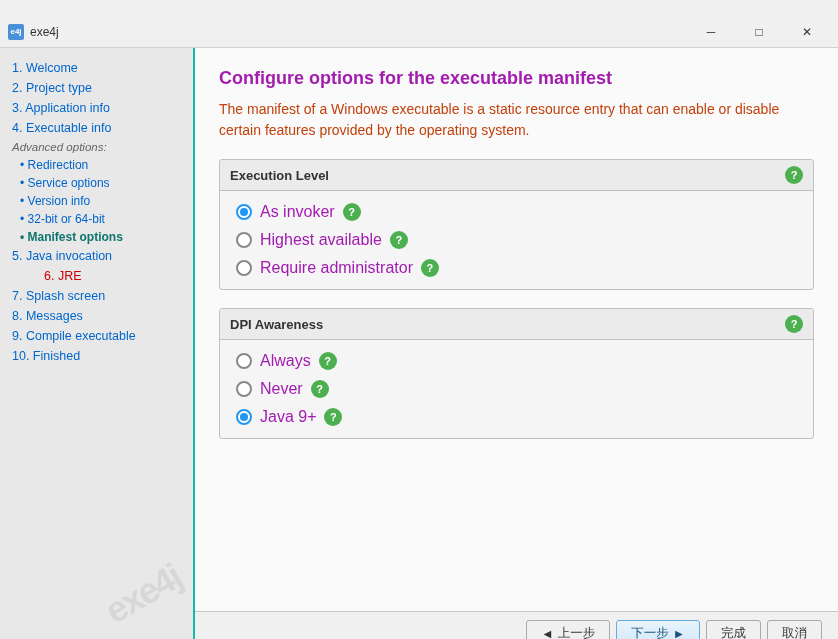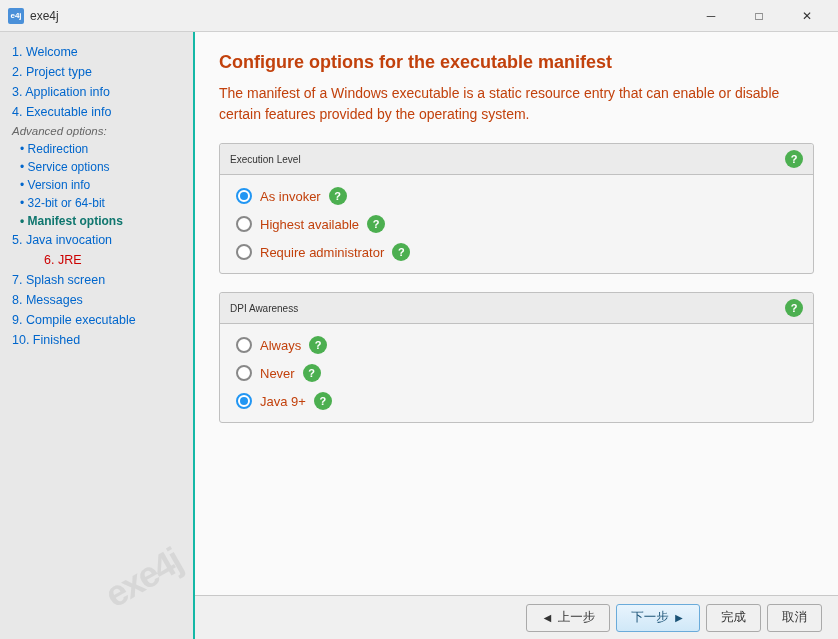--- a/index.html
+++ b/index.html
@@ -14,20 +14,21 @@
 
     
     .titlebar {
       display: flex;
       align-items: center;
       background: #f0f0f0;
       height: 32px;
       padding: 0 8px;
       border-bottom: 1px solid #d0d0d0;
       user-select: none;
+      margin-top: 16px;
     }
     .titlebar-icon {
       width: 16px;
       height: 16px;
       background: #4a90d9;
       border-radius: 2px;
       margin-right: 6px;
       display: flex;
       align-items: center;
       justify-content: center;
@@ -113,21 +114,21 @@
     .content {
       flex: 1;
       background: #fafafa;
       padding: 20px 24px;
       overflow-y: auto;
     }
 
     .content-title {
       font-size: 18px;
       font-weight: bold;
-      color: #c2410c;
+      color: #a21caf;
       margin-bottom: 10px;
     }
 
     .content-description {
       font-size: 14px;
       color: #c2410c;
       margin-bottom: 18px;
       line-height: 1.5;
     }
 
@@ -142,23 +143,23 @@
     .section-header {
       display: flex;
       align-items: center;
       justify-content: space-between;
       padding: 6px 10px;
       background: #ebebeb;
       border-bottom: 1px solid #c0c0c0;
       border-radius: 3px 3px 0 0;
     }
     .section-label {
-      font-size: 10px;
-      color: #333;
-      font-weight: 400;
+      font-size: 13px;
+      color: #333;
+      font-weight: 700;
     }
     .section-content {
       padding: 12px 16px;
     }
 
     
     .radio-option {
       display: flex;
       align-items: center;
       margin-bottom: 10px;
@@ -184,22 +185,22 @@
     }
     .radio-input.selected::after {
       content: '';
       width: 8px;
       height: 8px;
       border-radius: 50%;
       background: #2196F3;
     }
 
     .radio-label {
-      font-size: 13px;
-      color: #c2410c;
+      font-size: 16px;
+      color: #a21caf;
       cursor: pointer;
     }
 
     
     .help-icon {
       width: 18px;
       height: 18px;
       border-radius: 50%;
       background: #4CAF50;
       color: white;

